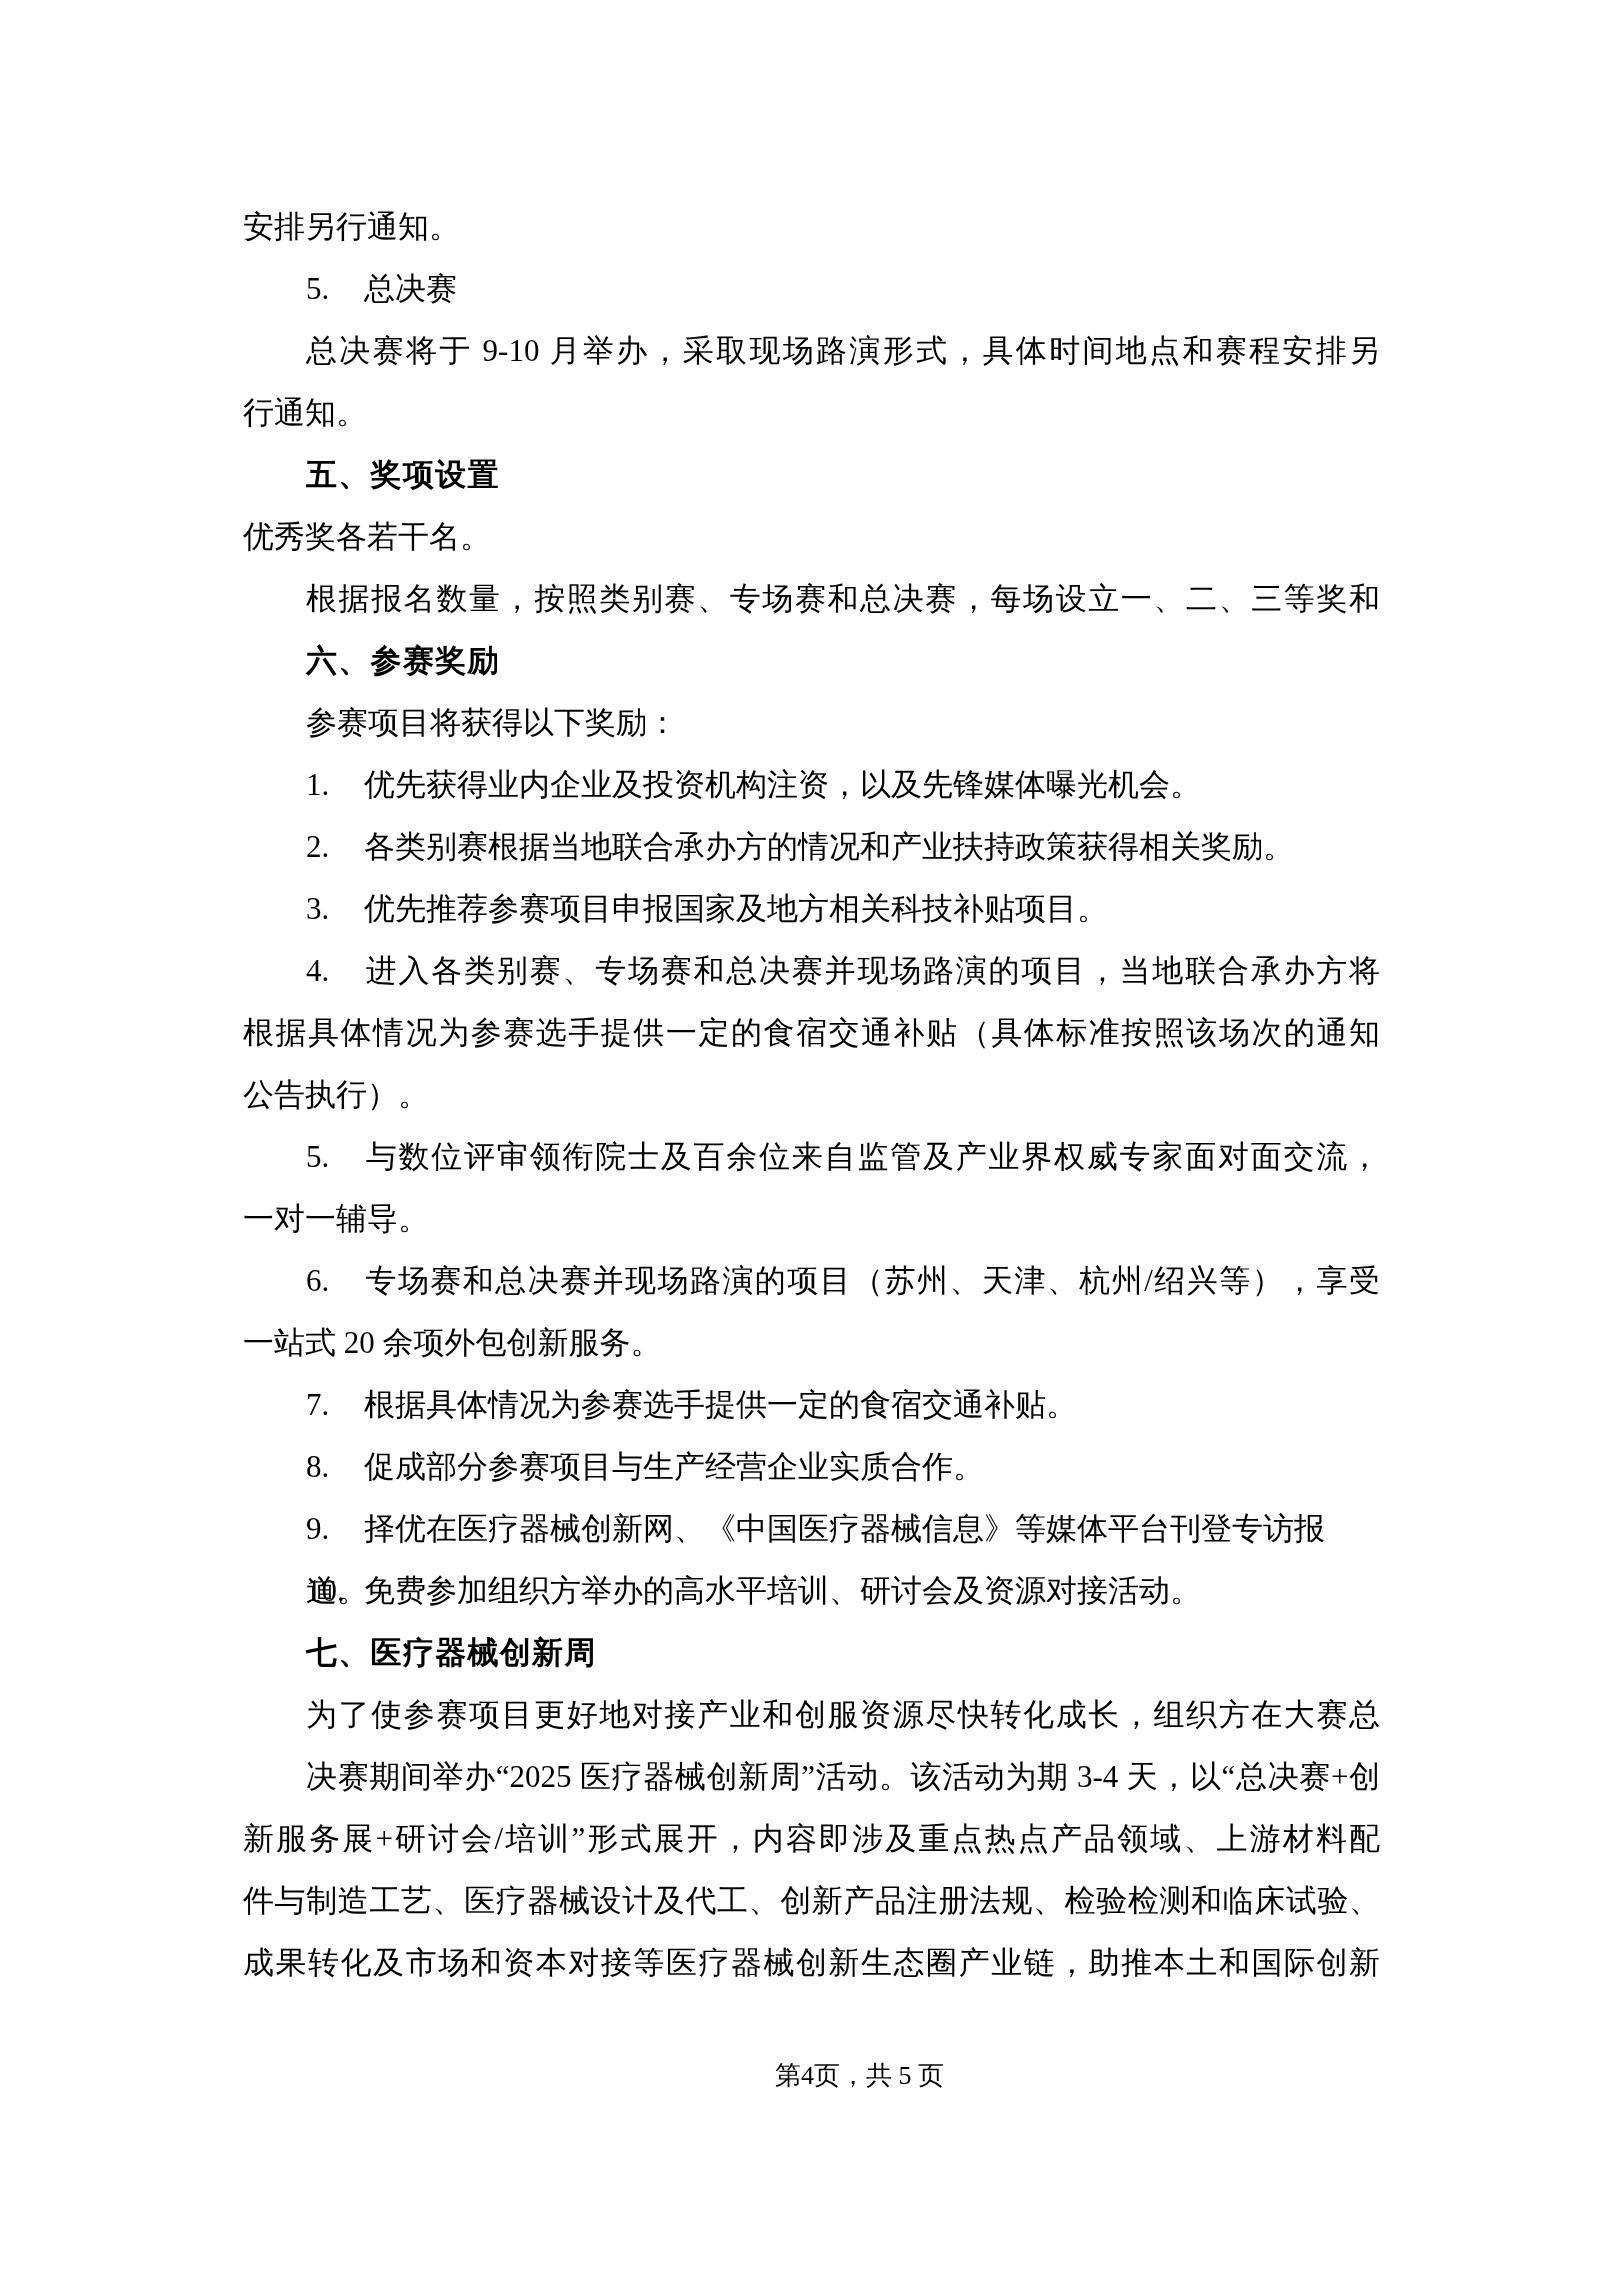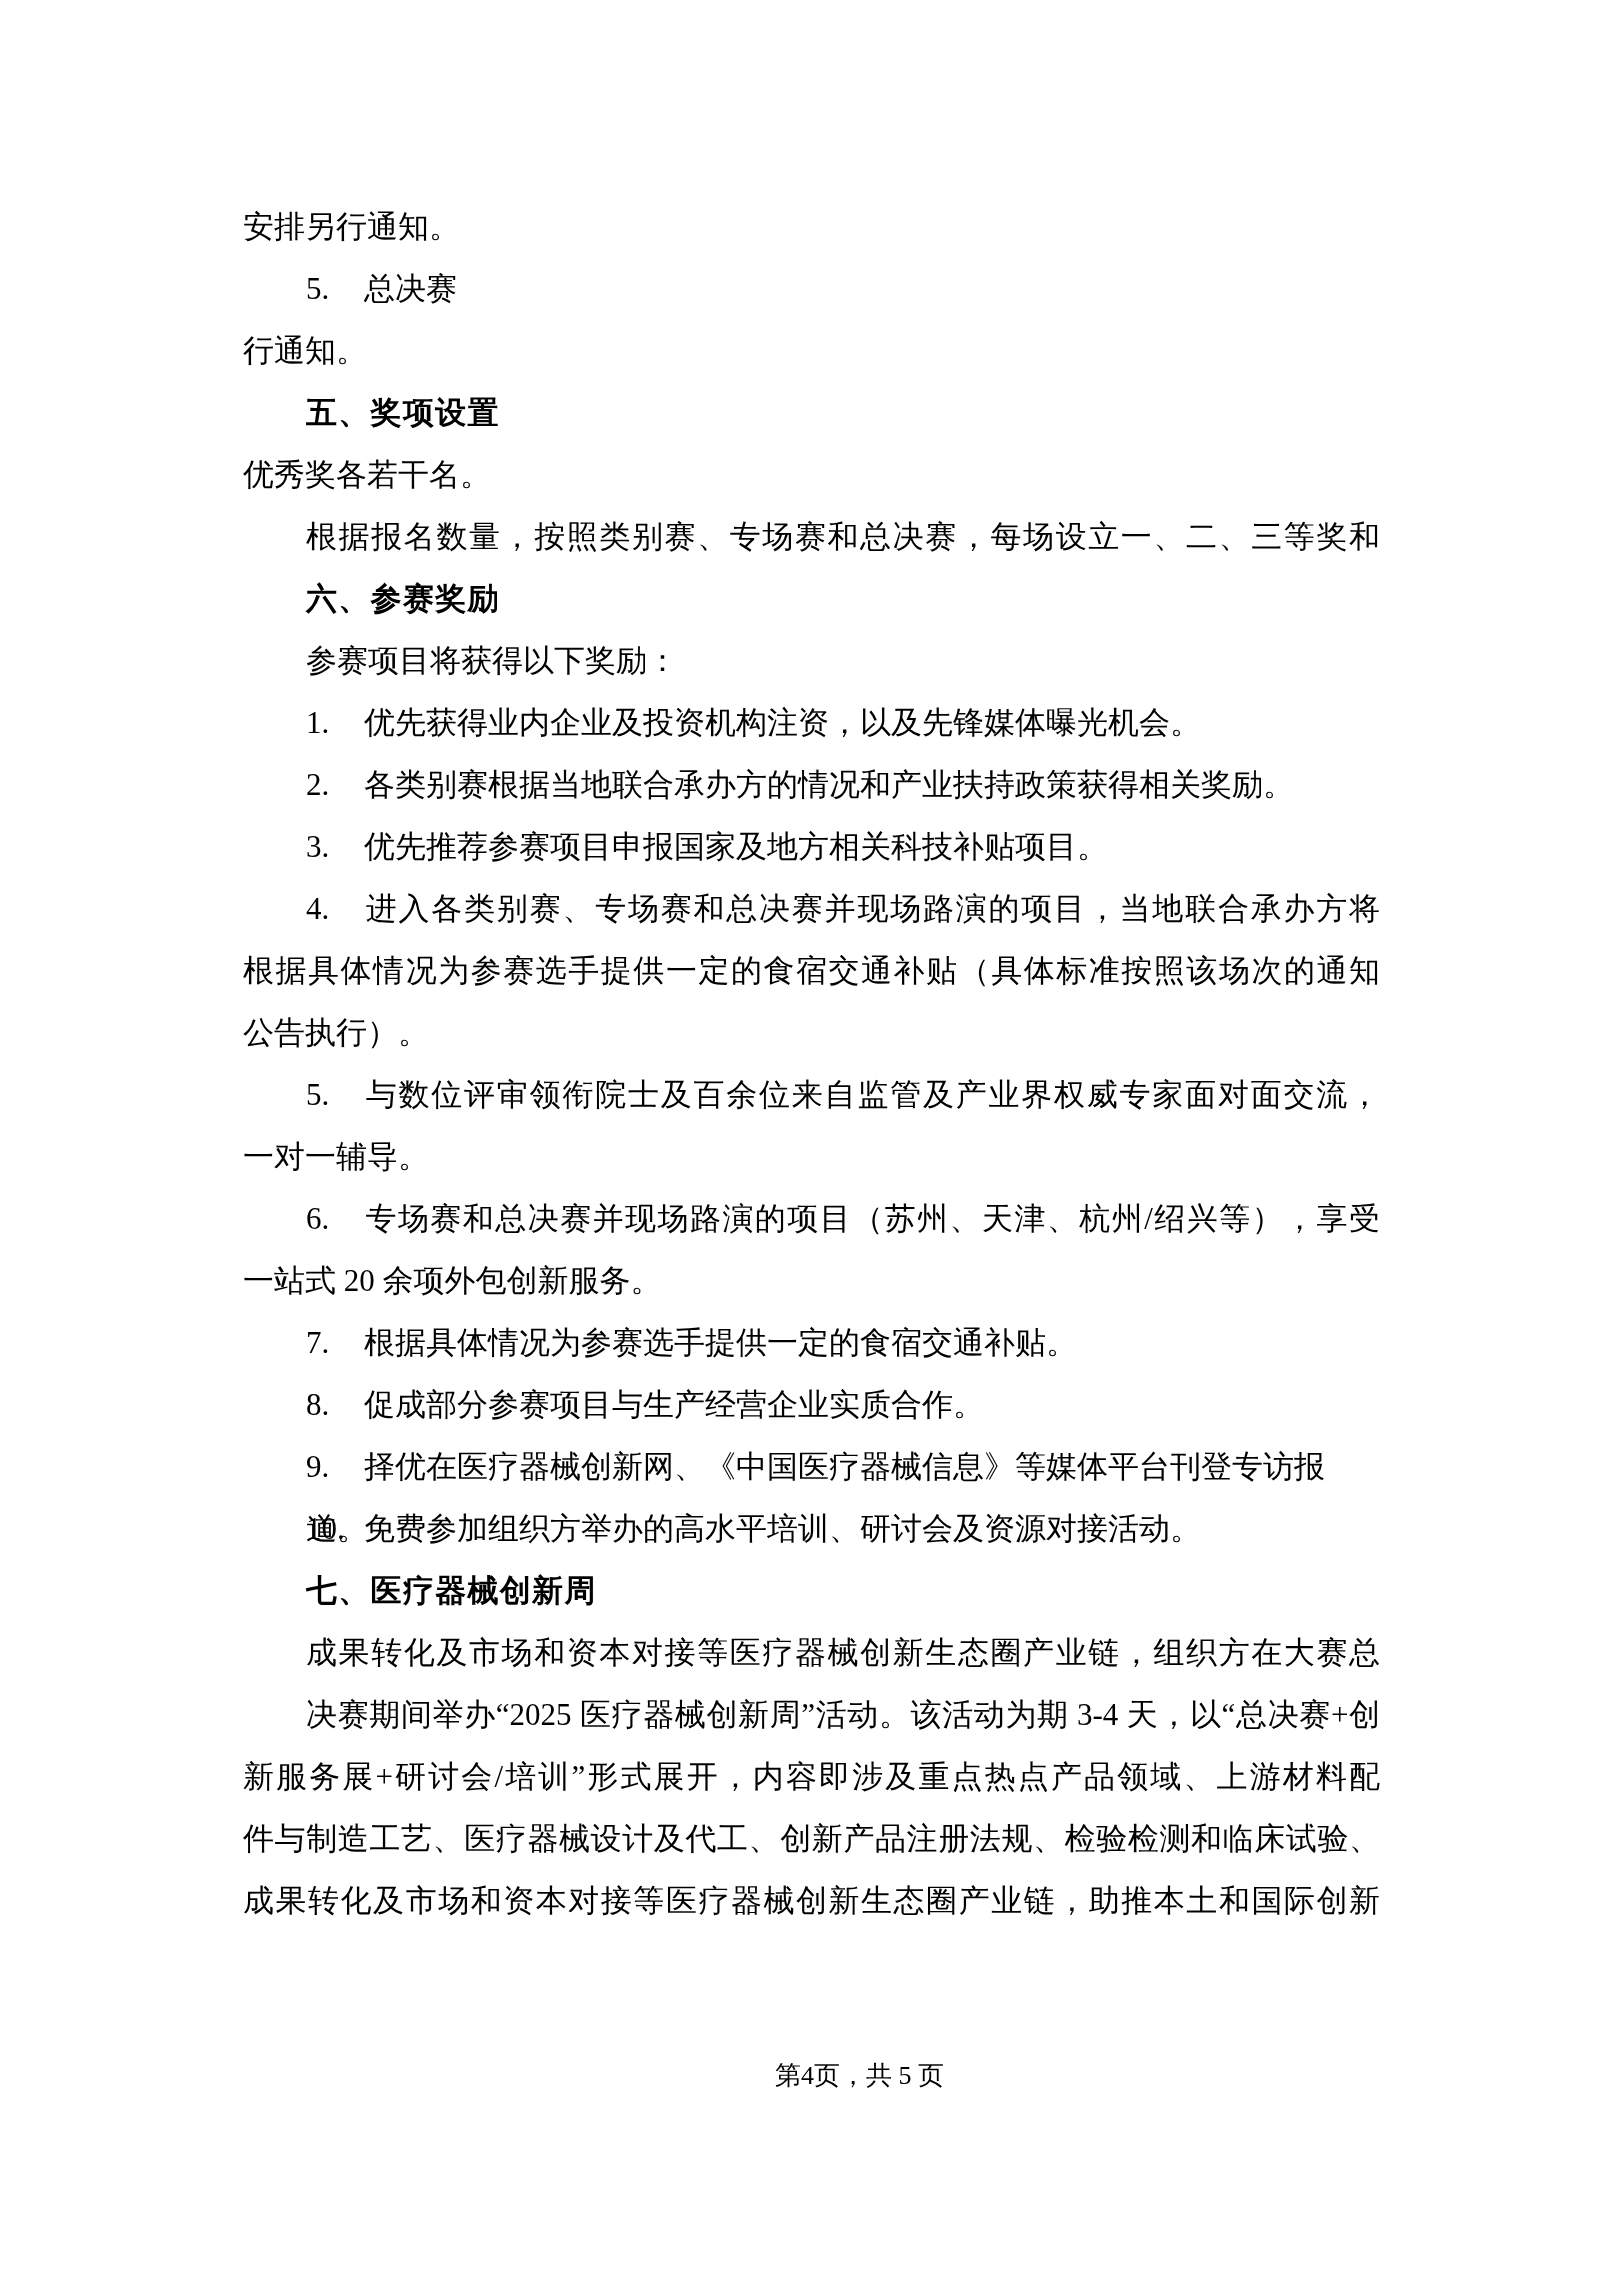--- a/index.html
+++ b/index.html
@@ -56,20 +56,21 @@
 
 <div class="page">
   <div class="content">
 
     <div class="ln">安排另行通知。</div>
 
     <div class="ln indent">
       <span class="marker">5.</span><span>总决赛</span>
     </div>
 
+    <div class="ln indent fill">总决赛将于 9-10 月举办，采取现场路演形式，具体时间地点和赛程安排另</div>
     <div class="ln">行通知。</div>
 
     <div class="ln indent heading">五、奖项设置</div>
 
     <div class="ln">优秀奖各若干名。</div>
     <div class="ln indent fill">根据报名数量，按照类别赛、专场赛和总决赛，每场设立一、二、三等奖和</div>
 
     <div class="ln indent heading">六、参赛奖励</div>
 
     <div class="ln indent">参赛项目将获得以下奖励：</div>
@@ -116,21 +117,21 @@
     <div class="ln indent">
       <span class="marker">9.</span><span>择优在医疗器械创新网、《中国医疗器械信息》等媒体平台刊登专访报道。</span>
     </div>
 
     <div class="ln indent">
       <span class="marker">10.</span><span>免费参加组织方举办的高水平培训、研讨会及资源对接活动。</span>
     </div>
 
     <div class="ln indent heading">七、医疗器械创新周</div>
 
-    <div class="ln indent fill">成果转化及市场和资本对接等医疗器械创新生态圈产业链，组织方在大赛总</div>
+    <div class="ln indent fill">为了使参赛项目更好地对接产业和创服资源尽快转化成长，组织方在大赛总</div>
     <div class="ln indent fill">决赛期间举办“2025 医疗器械创新周”活动。该活动为期 3-4 天，以“总决赛+创</div>
     <div class="ln fill">新服务展+研讨会/培训”形式展开，内容即涉及重点热点产品领域、上游材料配</div>
     <div class="ln fill">件与制造工艺、医疗器械设计及代工、创新产品注册法规、检验检测和临床试验、</div>
     <div class="ln fill">成果转化及市场和资本对接等医疗器械创新生态圈产业链，助推本土和国际创新</div>
 
   </div>
 
   <div class="footer">
     <span>第4页，共 5 页</span>
   </div>

